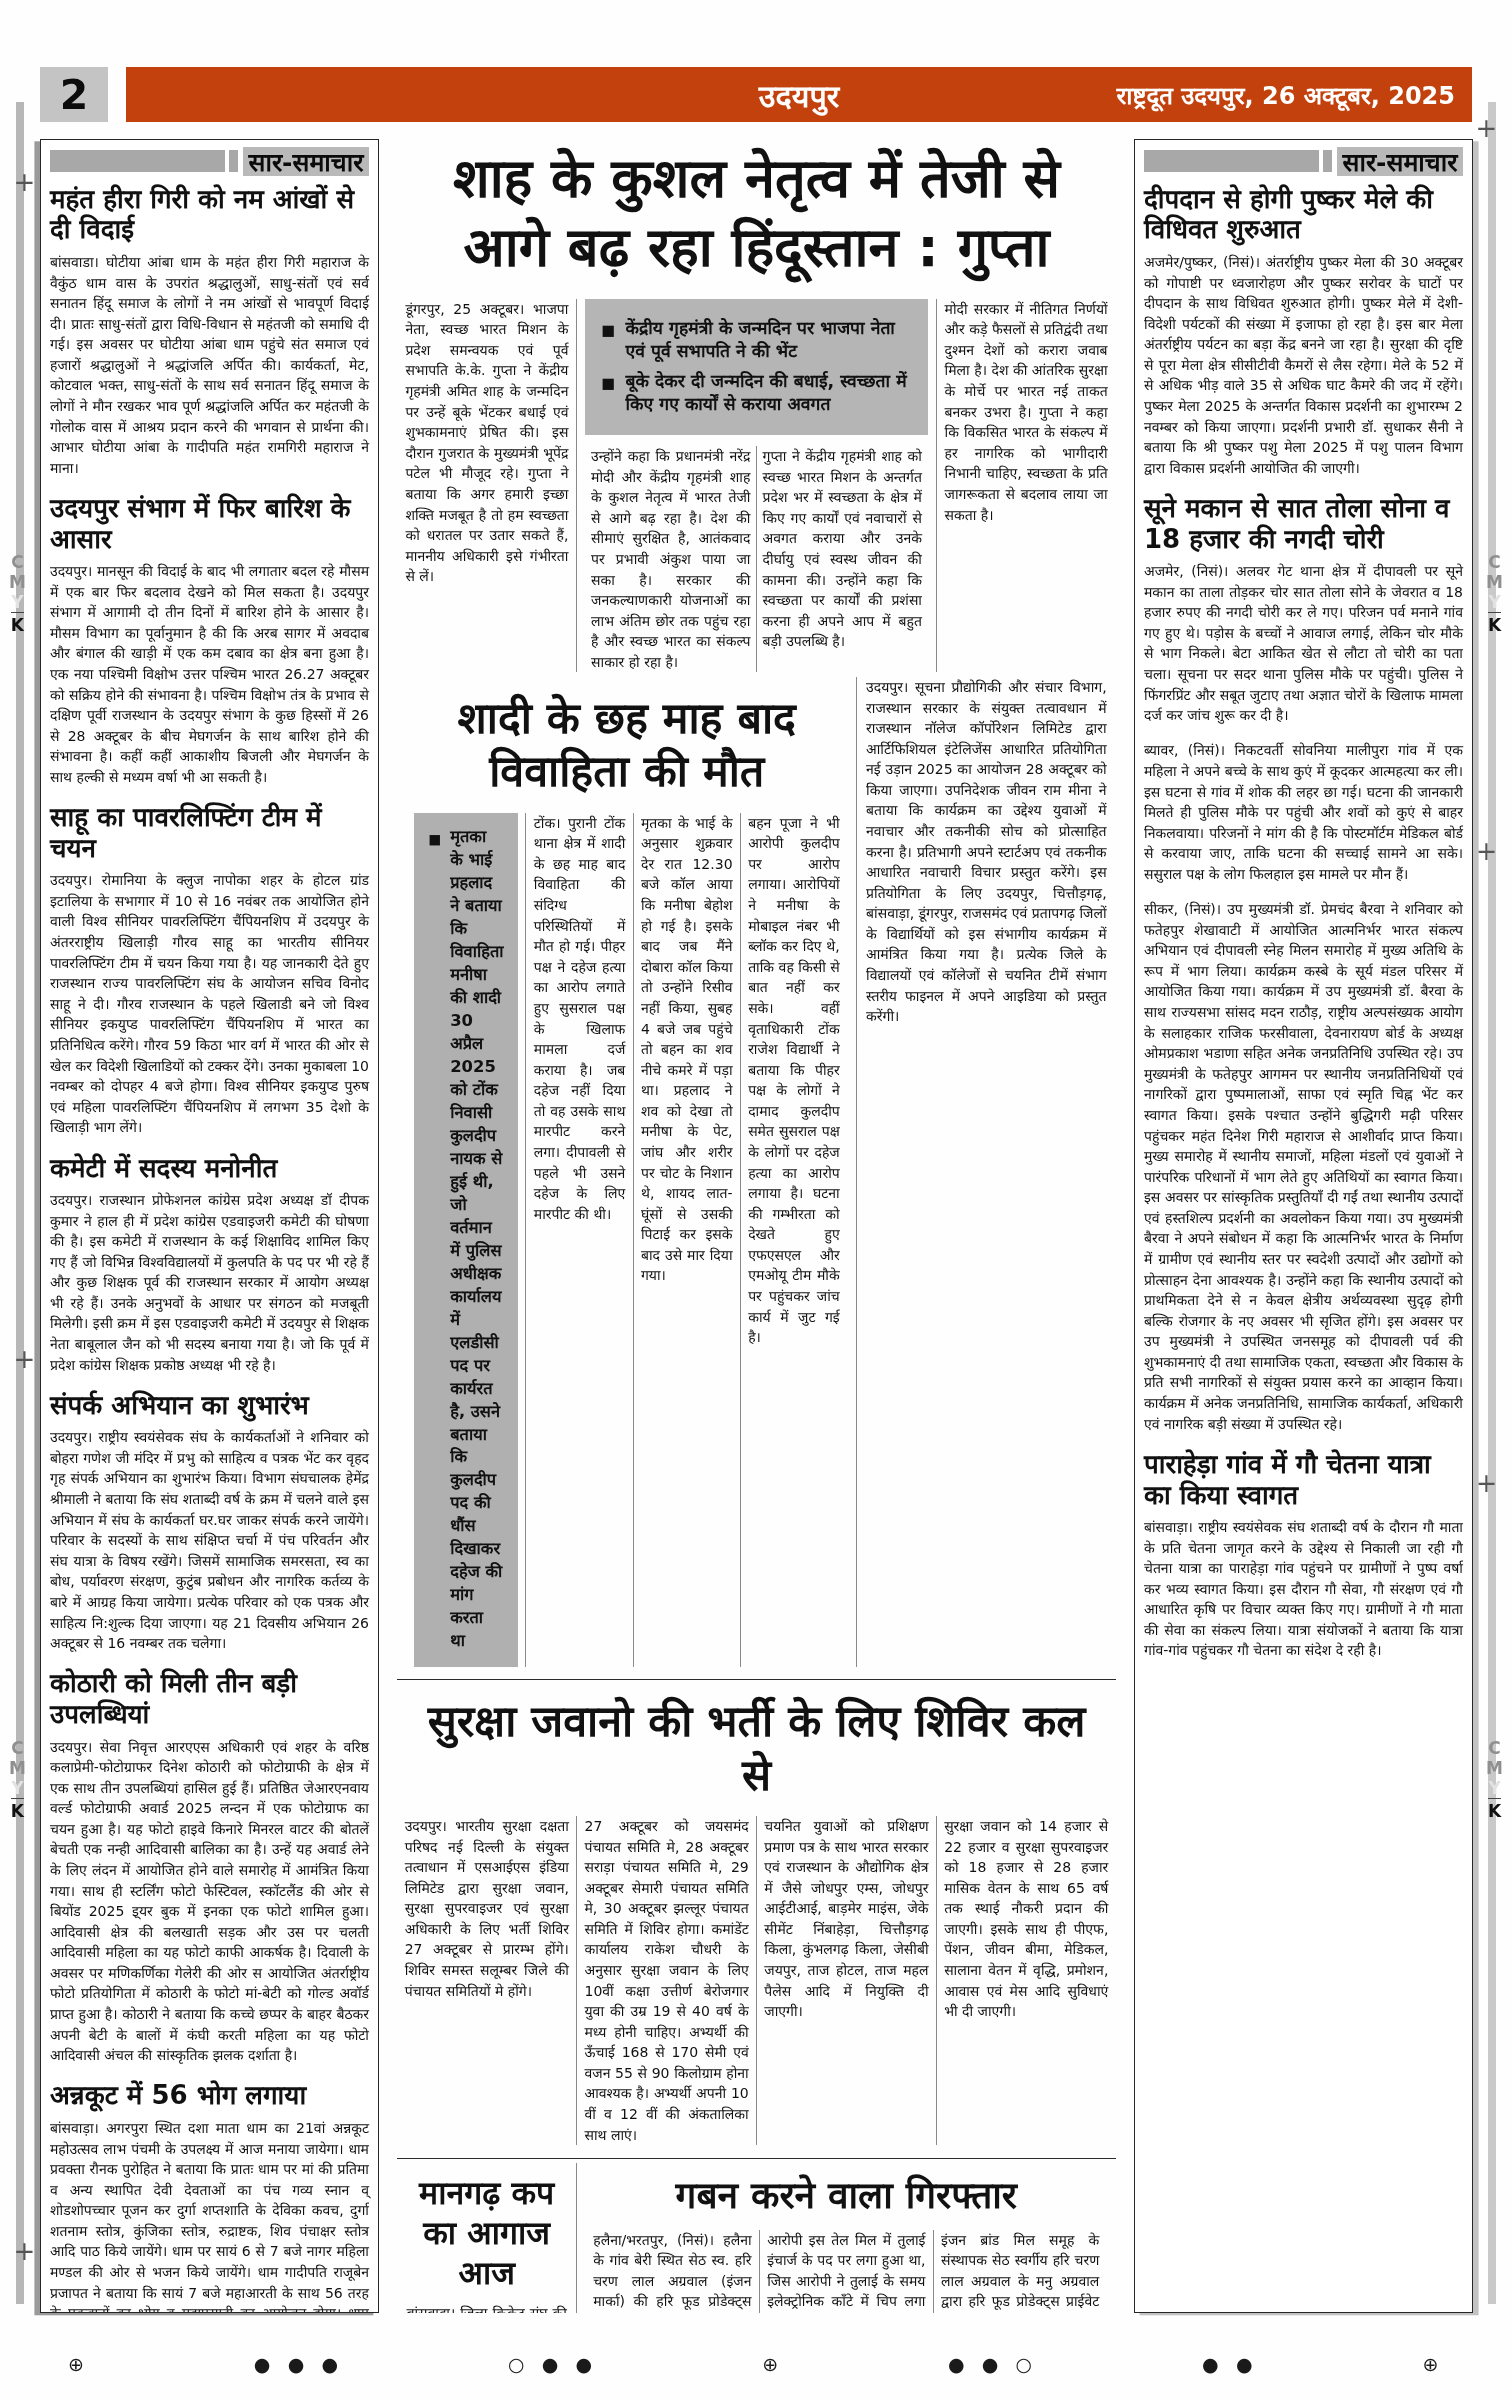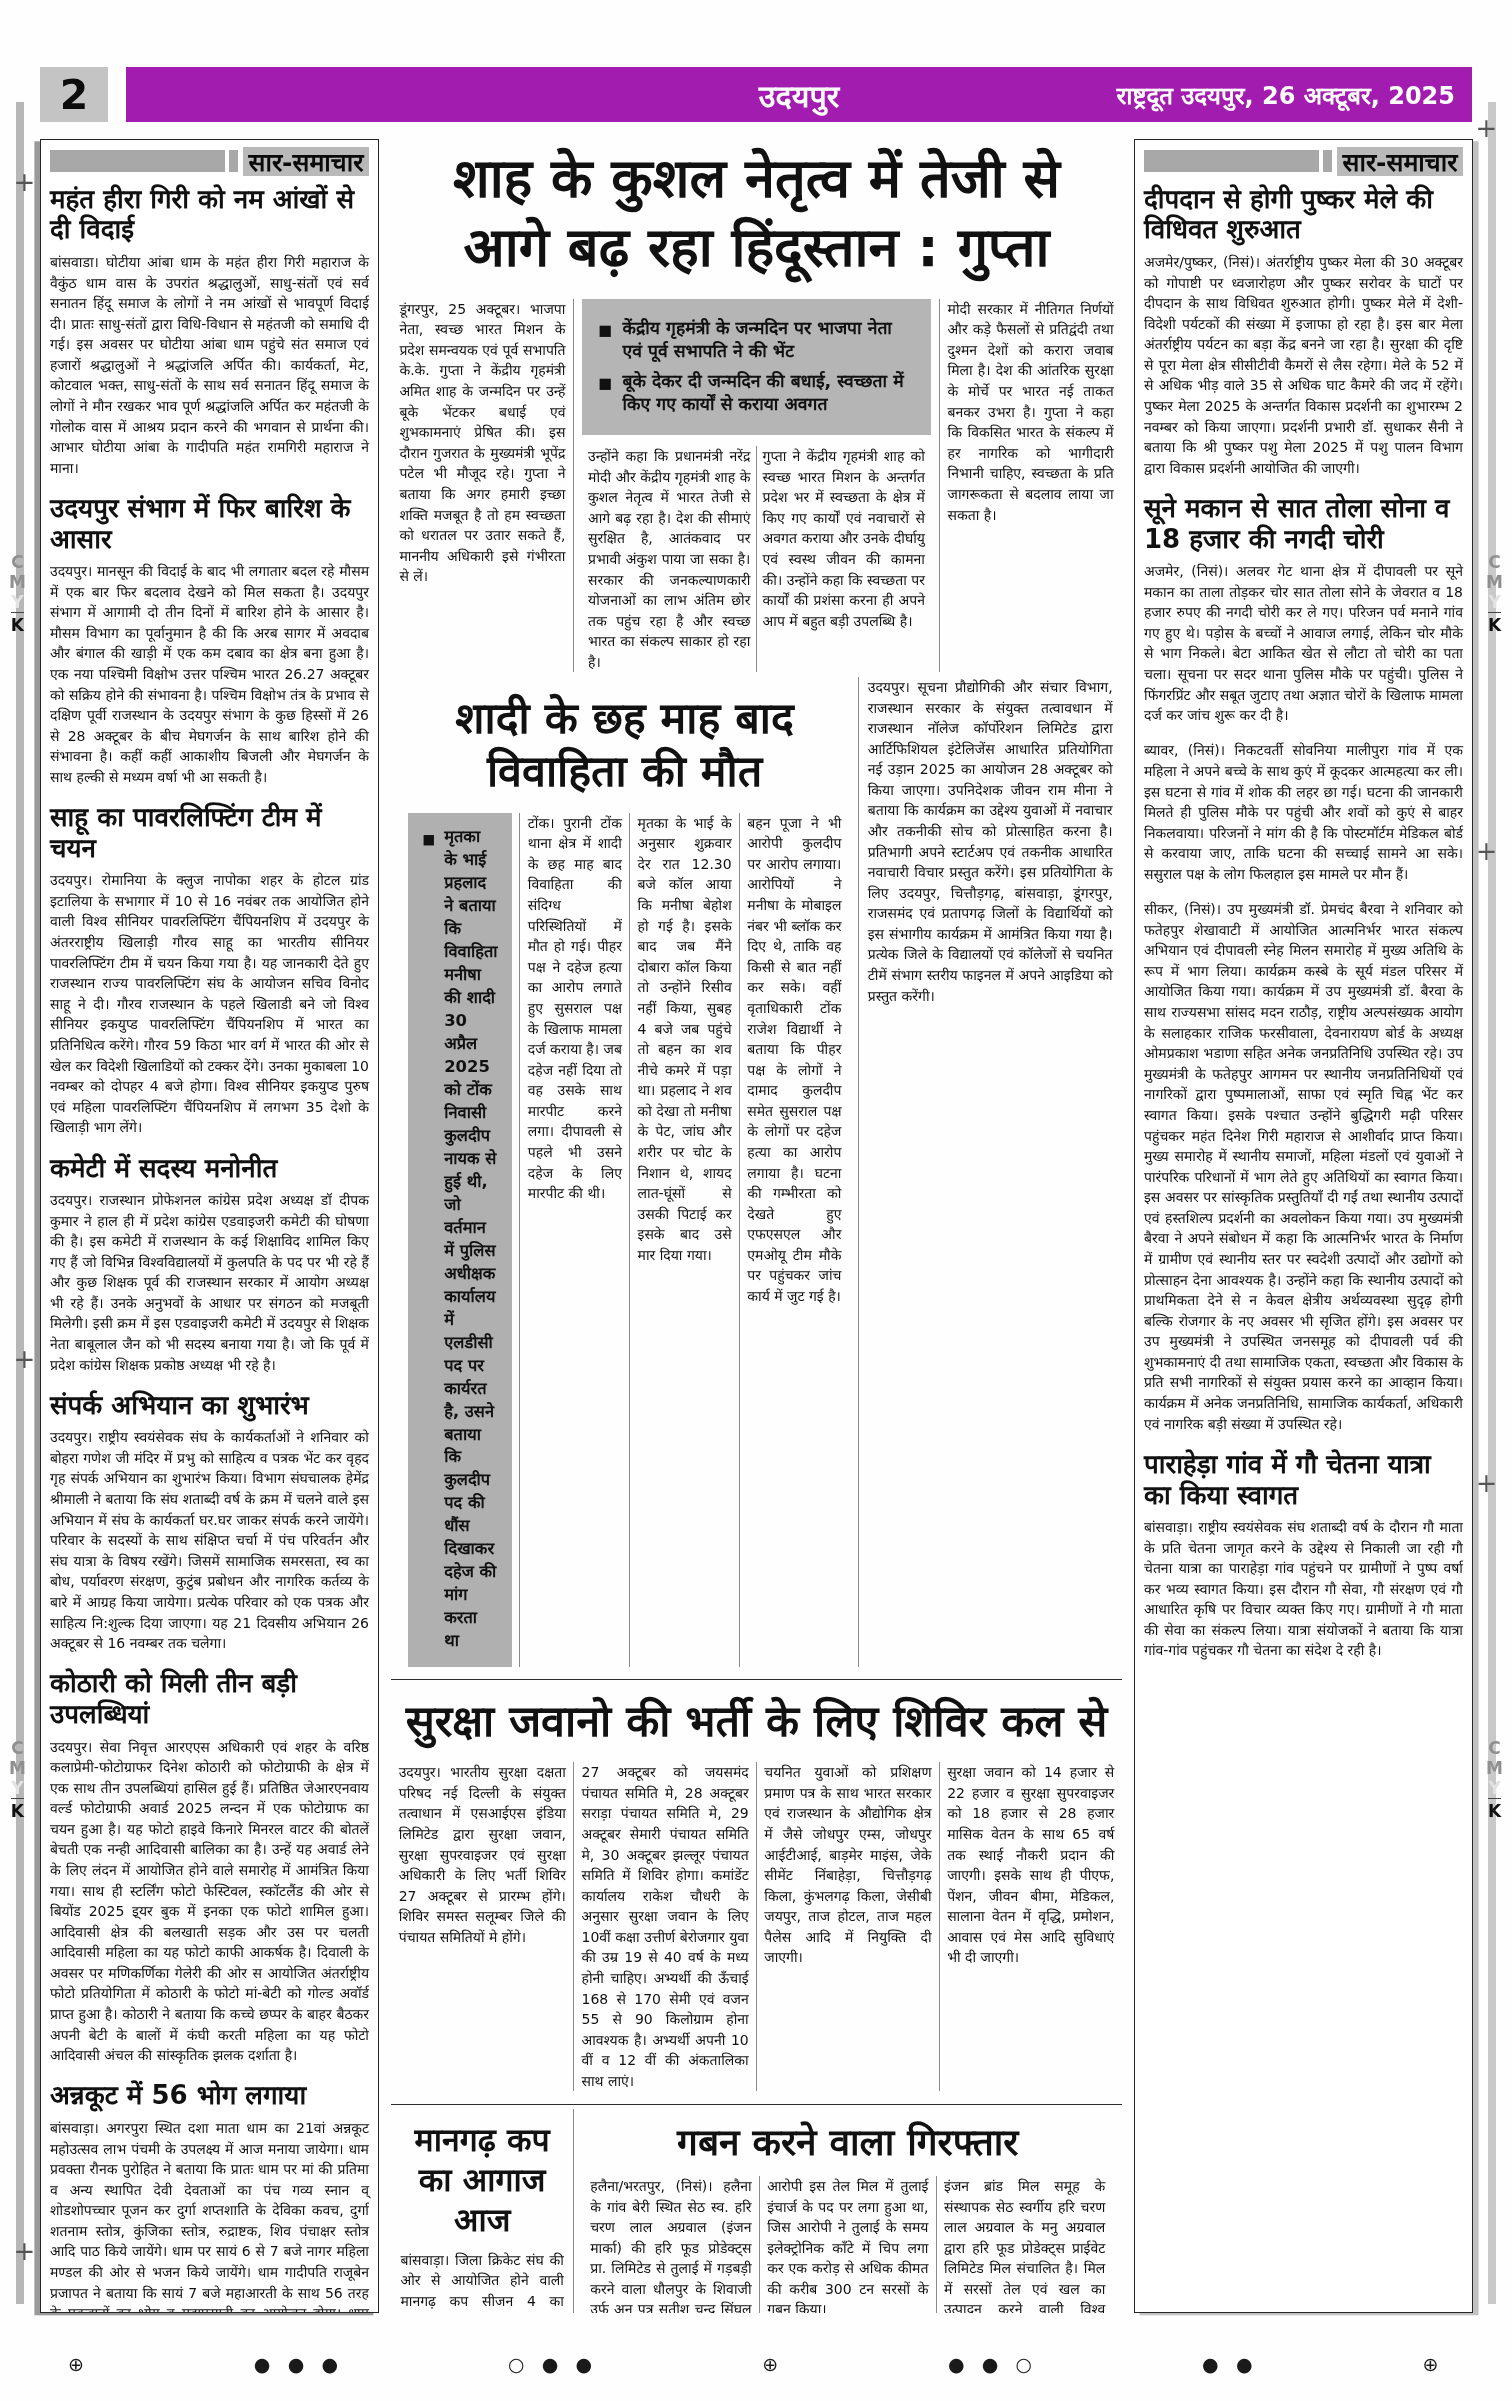--- a/index.html
+++ b/index.html
@@ -9,27 +9,27 @@
     font-family:"DejaVu Sans", sans-serif; color:#111; overflow:hidden;
   }
   
   .edge-strip { position:absolute; top:102px; width:8px; height:2202px; background:#b7b7b7; }
   .edge-strip.l { left:16px; } .edge-strip.r { right:16px; background:#c9c9c9; }
 
   
   .masthead { position:absolute; left:40px; top:67px; right:40px; height:55px; display:flex; }
   .pgnum { width:68px; background:#c4c4c4; color:#0c0c0c; font-size:41px; font-weight:700;
            display:flex; align-items:center; justify-content:center; }
-  .mastbar { flex:1; background:#a21caf; color:#ffffff; display:flex; align-items:center;
+  .mastbar { flex:1; background:#c2410c; color:#ffffff; display:flex; align-items:center;
              position:relative; margin-left:18px; }
   .mast-center { position:absolute; left:50%; transform:translateX(-50%); font-size:30.5px; font-weight:700; }
   .mast-right { position:absolute; right:17px; font-size:24px; font-weight:700; }
 
   
-  .content { position:absolute; left:40px; top:139px; width:1433px; height:2174px; display:flex; gap:9px; }
+  .content { position:absolute; left:40px; top:139px; width:1433px; height:2174px; display:flex; gap:15px; }
   .side-col { width:339px; border:1.7px solid #262626; padding:3.4px 9px 5.6px 9px; overflow:hidden; background:#fff; }
   .side-col.left  { box-shadow:-5.6px 2.3px 0 #9a9a9a; }
   .side-col.right { box-shadow:5.6px 2.3px 0 #c2c2c2; }
   .mid-col { flex:1; overflow:hidden; padding:0 3.4px; }
 
   .section-bar { display:flex; align-items:stretch; height:29px; margin:3.4px 0 8px 0; }
   .section-bar .bar { flex:1; background:#a8a8a8; margin:3.4px 4.5px 3.4px 0; }
   .section-bar .tick { width:9px; background:#a8a8a8; margin:3.4px 4.5px 3.4px 0; }
   .section-bar .label { background:#b9b9b9; color:#0b0b0b; font-size:25px; font-weight:700;
                         padding:0 5.6px; display:flex; align-items:center; }

